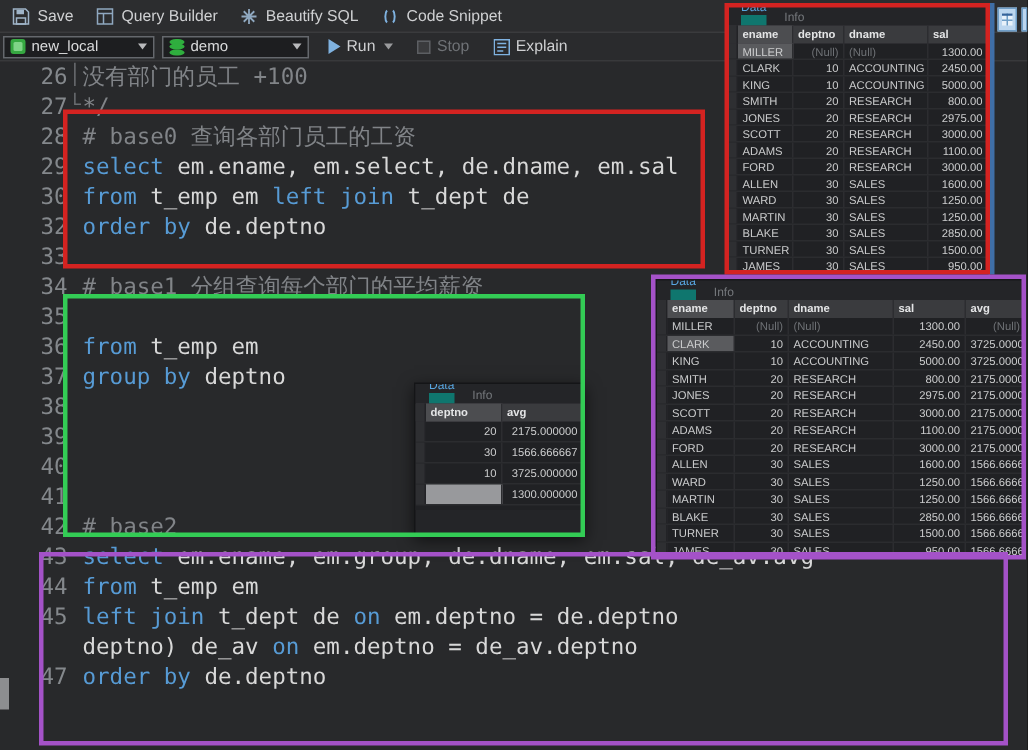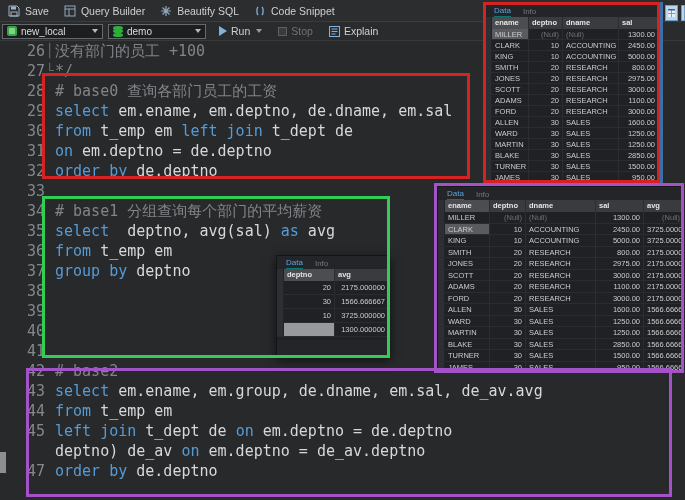--- a/index.html
+++ b/index.html
@@ -39,21 +39,21 @@
   .gut  { width:10px; flex:none; text-align:center; color:#6a6d71; font-size:13px; }
   .code { white-space:pre; }
   .kw  { color:#579bd5; }
   .pl  { color:#d8d8d8; }
   .cmt { color:#818488; }
 
   
   .grid { position:absolute; background:#202124; border:1px solid #17181a; font-size:7.5px; color:#cbcccd; z-index:30; overflow:hidden; }
   .gtabs { height:13px; display:flex; align-items:flex-end; gap:12px; padding:0 0 0 9px; background:#242528; }
   .gtab { font-size:8px; color:#75787c; padding-bottom:1px; }
-  .gtab.active { color:#58a6e0; border-bottom:1px solid #0f766e; }
+  .gtab.active { color:#58a6e0; border-bottom:7px solid #0f766e; }
   .ghead { display:flex; background:#3a3b3e; }
   .ghead .gcell { font-weight:bold; color:#e4e5e6; }
   .gcell { flex:none; padding:0 3px; overflow:hidden; border-right:1px solid #2c2d30; }
   .gcell.hl { background:#4c4d50; }
   .grow { display:flex; border-bottom:1px solid #2b2c2f; }
   .rowhdr { flex:none; background:#2e2f32; border-right:1px solid #222326; }
   .r { text-align:right; }
   .nul { color:#6e7175; }
   .sel { background:#5a5b5e; }
   #grid-top  .ghead,#grid-top  .grow { height:11px; line-height:11px; }
@@ -176,51 +176,45 @@
         <span class="code"><span class="cmt">*/</span></span>
       </div>
       <div class="line">
         <span class="ln">28</span>
         <span class="gut"></span>
         <span class="code"><span class="cmt"># base0 查询各部门员工的工资</span></span>
       </div>
       <div class="line">
         <span class="ln">29</span>
         <span class="gut"></span>
-        <span class="code"><span class="kw">select</span><span class="pl"> em.ename, em.deptno, de.dname, em.sal</span></span>
+        <span class="code"><span class="kw">select</span><span class="pl"> em.ename, em.select, de.dname, em.sal</span></span>
       </div>
       <div class="line">
         <span class="ln">30</span>
         <span class="gut"></span>
         <span class="code"><span class="kw">from</span><span class="pl"> t_emp em </span><span class="kw">left join</span><span class="pl"> t_dept de</span></span>
       </div>
       <div class="line">
-        <span class="ln">31</span>
-        <span class="gut"></span>
-        <span class="code"><span class="kw">on</span><span class="pl"> em.deptno = de.deptno</span></span>
-      </div>
-      <div class="line">
         <span class="ln">32</span>
         <span class="gut"></span>
         <span class="code"><span class="kw">order by</span><span class="pl"> de.deptno</span></span>
       </div>
       <div class="line">
         <span class="ln">33</span>
         <span class="gut"></span>
         <span class="code"></span>
       </div>
       <div class="line">
         <span class="ln">34</span>
         <span class="gut"></span>
         <span class="code"><span class="cmt"># base1 分组查询每个部门的平均薪资</span></span>
       </div>
       <div class="line">
         <span class="ln">35</span>
         <span class="gut"></span>
-        <span class="code"><span class="kw">select</span><span class="pl">  deptno, avg(sal) </span><span class="kw">as</span><span class="pl"> avg</span></span>
       </div>
       <div class="line">
         <span class="ln">36</span>
         <span class="gut"></span>
         <span class="code"><span class="kw">from</span><span class="pl"> t_emp em</span></span>
       </div>
       <div class="line">
         <span class="ln">37</span>
         <span class="gut"></span>
         <span class="code"><span class="kw">group by</span><span class="pl"> deptno</span></span>

